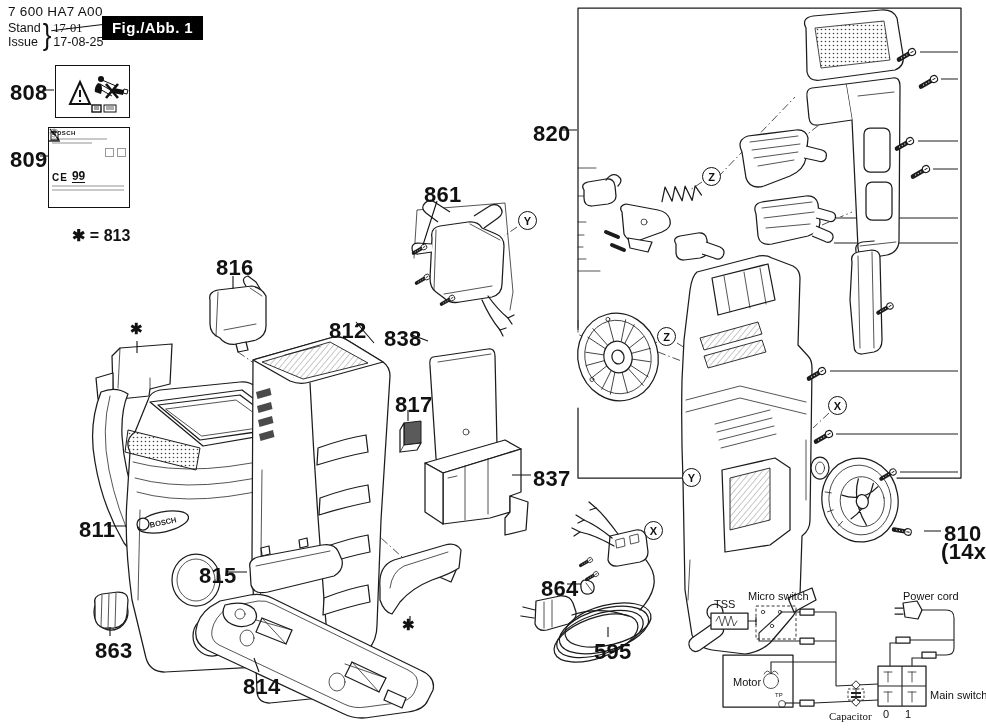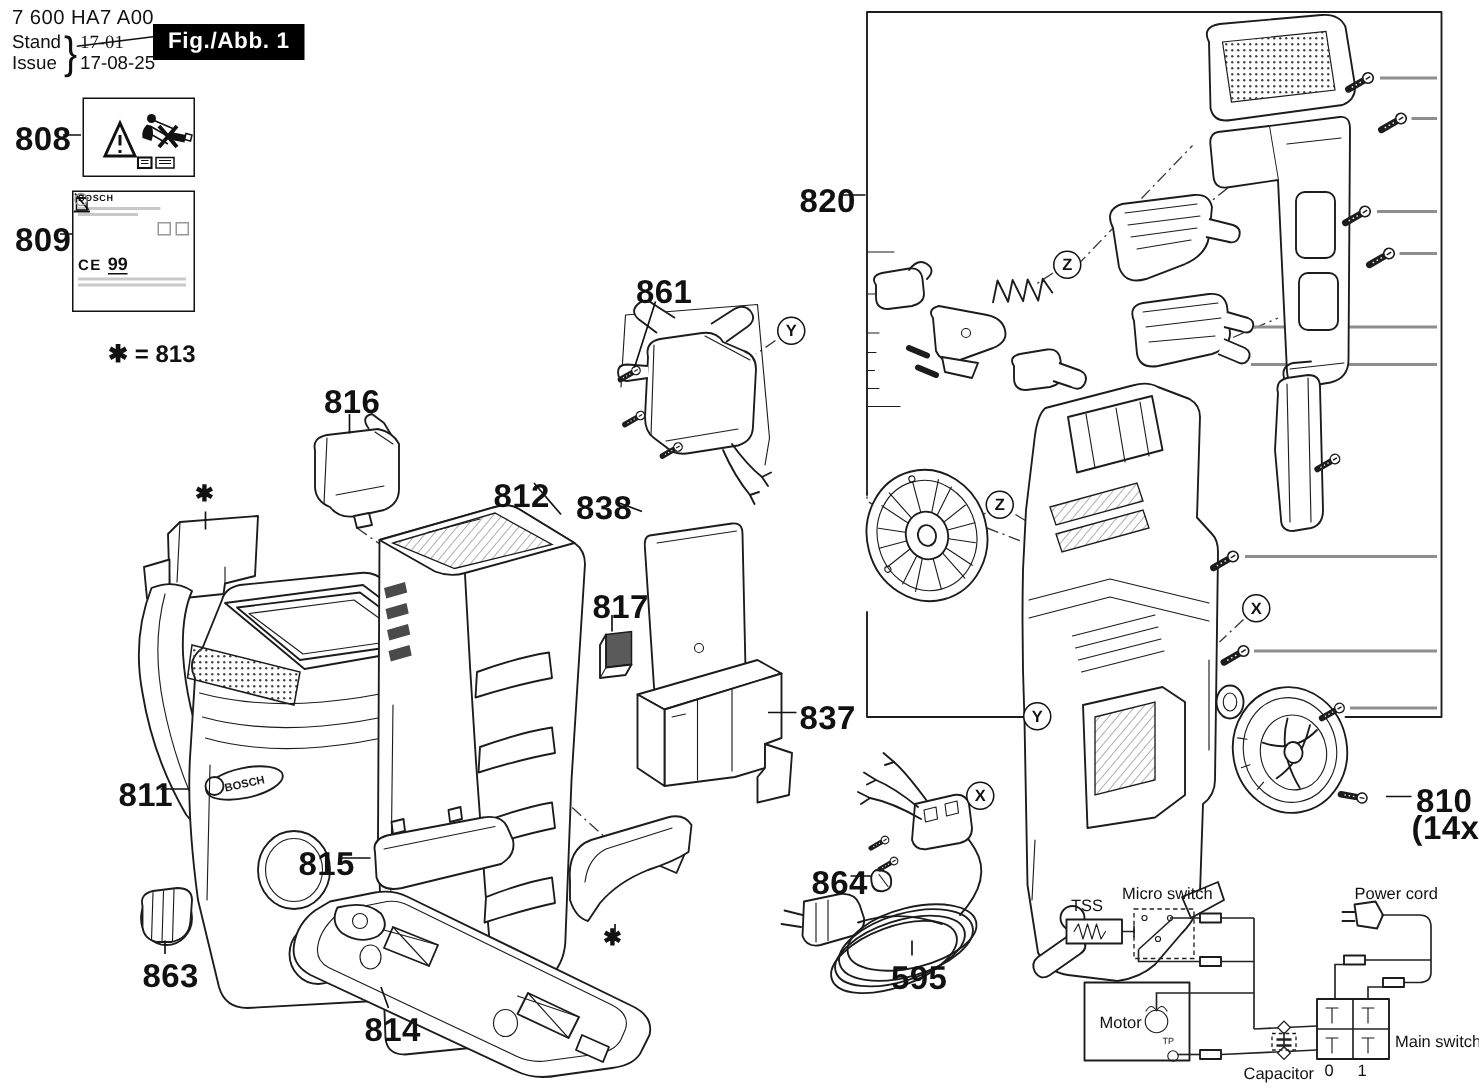--- a/index.html
+++ b/index.html
@@ -475,20 +475,20 @@
   <div class="abs marker" style="left:702px;top:167px;">Z</div>
   <div class="abs marker" style="left:657px;top:327px;">Z</div>
   <div class="abs marker" style="left:682px;top:468px;">Y</div>
   <div class="abs marker" style="left:828px;top:396px;">X</div>
   <div class="abs marker" style="left:644px;top:521px;">X</div>
 
   <div class="abs schlabel" style="left:714px;top:598px;">TSS</div>
   <div class="abs schlabel" style="left:748px;top:590px;">Micro switch</div>
   <div class="abs schlabel" style="left:903px;top:590px;">Power cord</div>
   <div class="abs schlabel" style="left:733px;top:676px;">Motor</div>
-  <div class="abs schlabel" style="left:829px;top:710px;">Capacitor</div>
+  <div class="abs schlabel" style="left:829px;top:710px;font-family:Liberation Serif, serif;">Capacitor</div>
   <div class="abs schlabel" style="left:930px;top:689px;">Main switch</div>
   <div class="abs schlabel" style="left:883px;top:708px;">0</div>
   <div class="abs schlabel" style="left:905px;top:708px;">1</div>
   <div class="abs schlabel-tiny" style="left:775px;top:692px;">TP</div>
 
 
 </div>
 
 </body></html>

